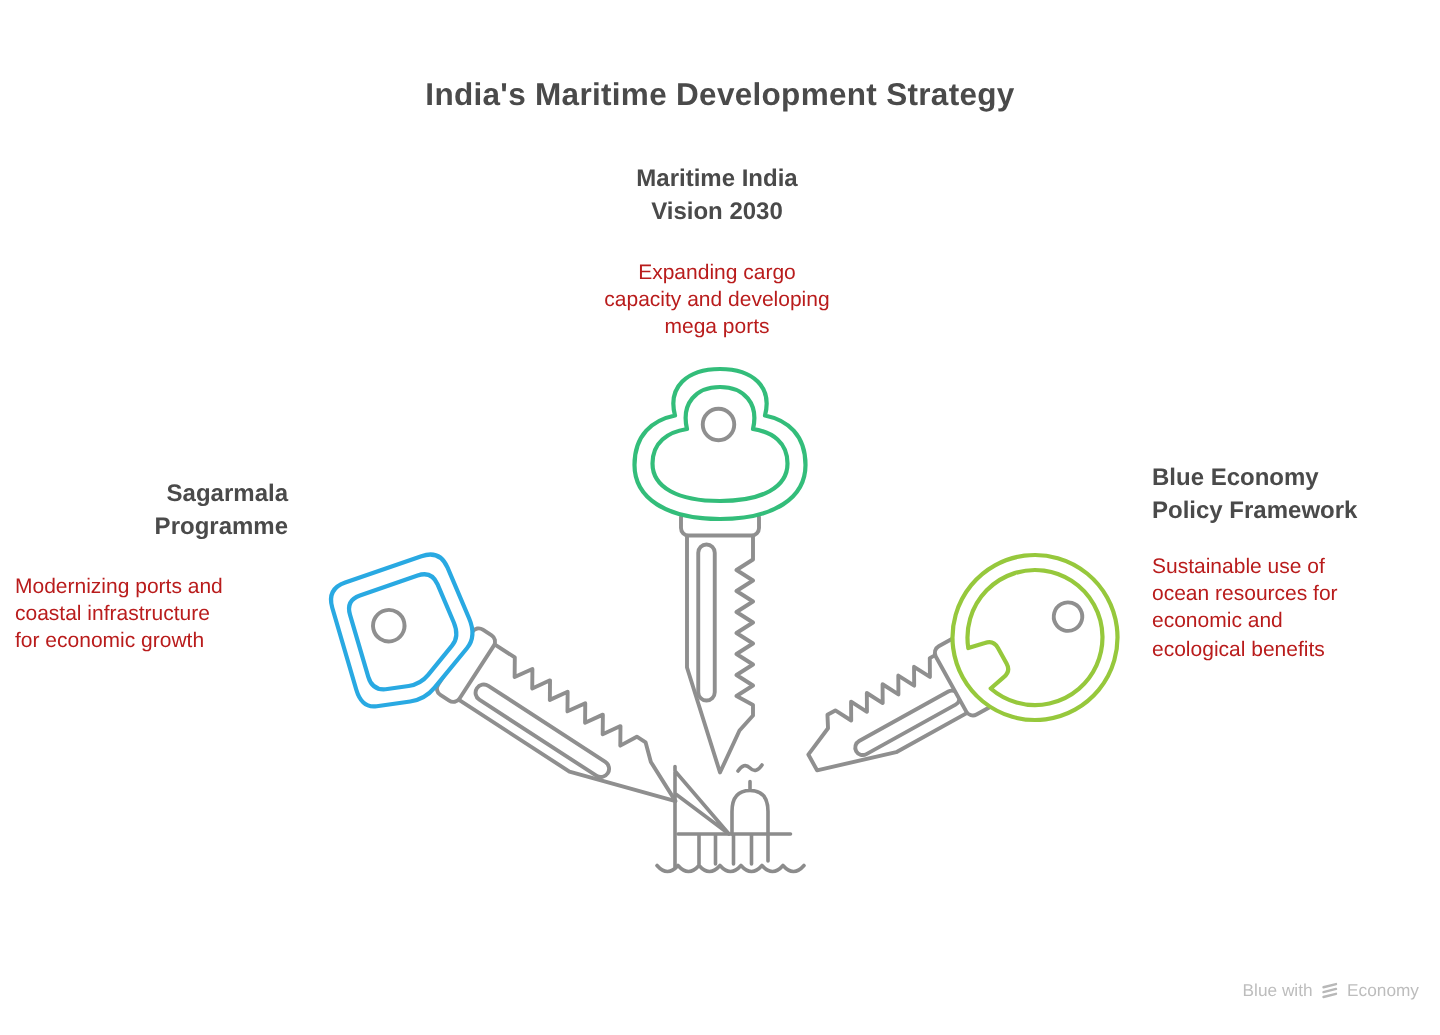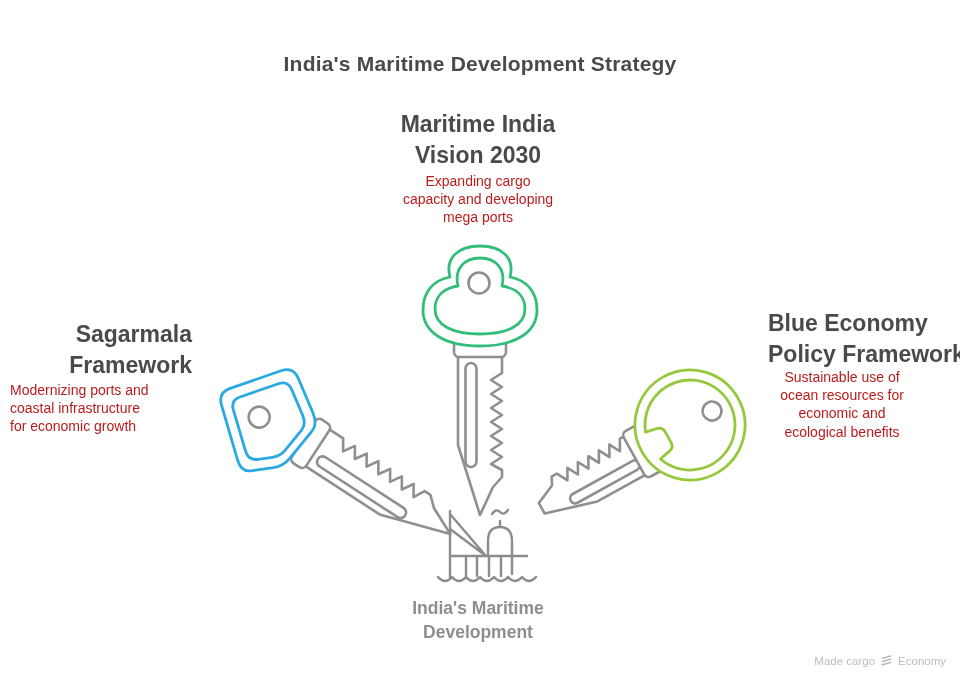--- a/index.html
+++ b/index.html
@@ -6,28 +6,28 @@
   body {
     width: 960px; height: 690px; position: relative; overflow: hidden;
     font-family: "Liberation Sans", "DejaVu Sans", sans-serif;
   }
   .stage { position: absolute; inset: 0; width: 960px; height: 550px; }
   .txt { position: absolute; white-space: pre-line; }
   .title {
     top: 52px; left: 0; width: 960px; text-align: center;
     font-size: 21px; font-weight: 700; color: #4a4a4a; letter-spacing: 0.2px;
   }
-  .heading { font-size: 23px; font-weight: 700; color: #4a4a4a; line-height: 1.36; }
+  .heading { font-size: 16px; font-weight: 700; color: #4a4a4a; line-height: 1.36; }
   .desc { font-size: 14px; font-weight: 400; color: #b91c1c; line-height: 1.3; }
   .top-heading  { top: 109px; left: 318px; width: 320px; text-align: center; }
   .top-desc     { top: 172px; left: 318px; width: 320px; text-align: center; }
   .left-heading { top: 319px; left: 10px;  width: 182px; text-align: right; }
   .left-desc    { top: 381px; left: 10px;  width: 182px; text-align: left; }
   .right-heading{ top: 308px; left: 768px; width: 200px; text-align: left; }
-  .right-desc   { top: 368px; left: 752px; width: 180px; text-align: center; }
+  .right-desc   { top: 368px; left: 768px; width: 180px; text-align: left; }
   .center-label {
     top: 597px; left: 318px; width: 320px; text-align: center;
     font-size: 17.5px; font-weight: 700; color: #8e8e8e; line-height: 1.36;
   }
   svg.diagram { position: absolute; top: 0; left: 0; }
   .ink   { stroke: #8f8f8f; stroke-width: 2.6; fill: none; stroke-linejoin: round; stroke-linecap: round; }
   .inkw  { stroke: #8f8f8f; stroke-width: 2.6; fill: #ffffff; stroke-linejoin: round; stroke-linecap: round; }
   .headp { stroke-width: 2.8; stroke-linejoin: round; stroke-linecap: round; }
   .port  { stroke: #8c8c8c; stroke-width: 2.4; fill: none; stroke-linejoin: round; stroke-linecap: round; }
   .watermark {
@@ -82,36 +82,34 @@
 
   <div class="txt title">India's Maritime Development Strategy</div>
 
   <div class="txt heading top-heading">Maritime India
 Vision 2030</div>
   <div class="txt desc top-desc">Expanding cargo
 capacity and developing
 mega ports</div>
 
   <div class="txt heading left-heading">Sagarmala
-Framework</div>
+Programme</div>
   <div class="txt desc left-desc">Modernizing ports and
 coastal infrastructure
 for economic growth</div>
 
   <div class="txt heading right-heading">Blue Economy
 Policy Framework</div>
   <div class="txt desc right-desc">Sustainable use of
 ocean resources for
 economic and
 ecological benefits</div>
 
-  <div class="txt center-label">India's Maritime
-Development</div>
 
   <div class="watermark">
-    <span>Made cargo</span>
+    <span>Blue with</span>
     <svg class="wm-icon" width="13" height="13" viewBox="0 0 14 14">
       <path d="M2.5 4.5 L11.5 2.2 M2.5 8 L11.5 5.7 M2.5 11.5 L11.5 9.2" stroke="#b8b8b8" stroke-width="1.7" stroke-linecap="round" fill="none"></path>
     </svg>
     <span>Economy</span>
   </div>
 
 </div>
 
 </body></html>

